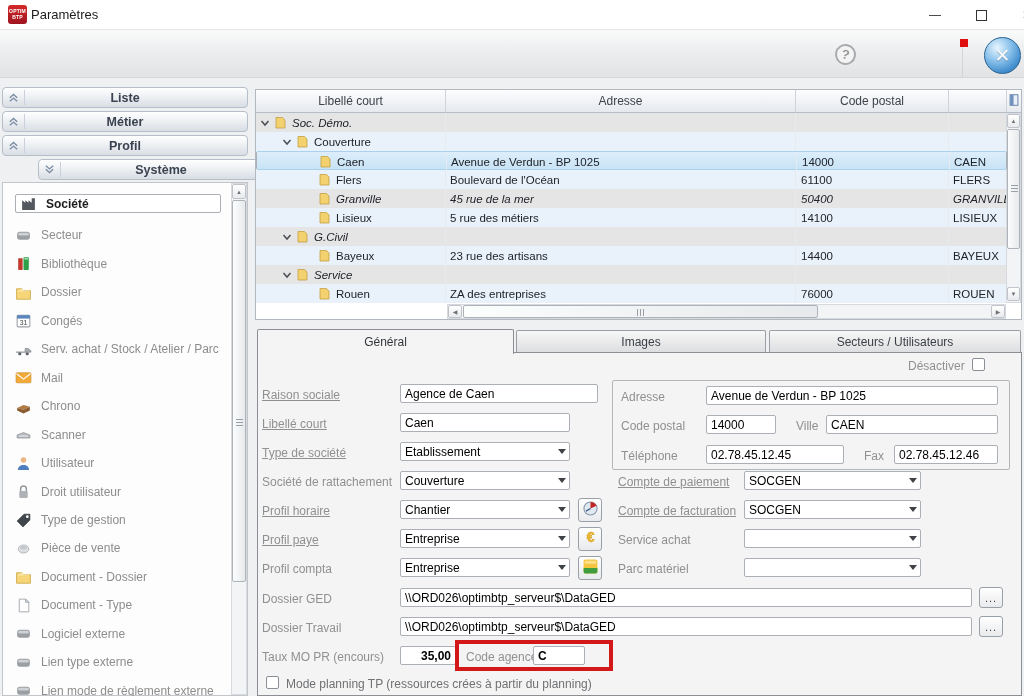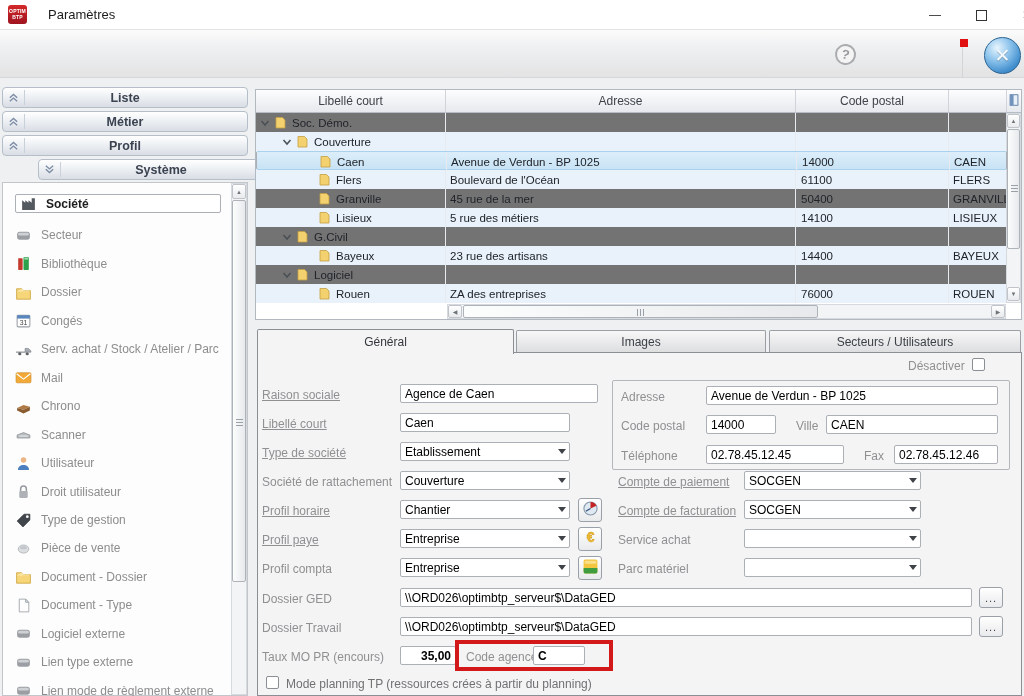--- a/index.html
+++ b/index.html
@@ -6,21 +6,21 @@
   *{box-sizing:border-box;}
   #window{position:relative;width:1024px;height:696px;overflow:hidden;
     font-family:"Liberation Sans","DejaVu Sans",sans-serif;background:#eef0f1;}
 
   
   #titlebar{position:absolute;left:0;top:0;width:1024px;height:30px;background:#ffffff;
     border-bottom:1px solid #e4e4e4;display:flex;align-items:center;}
   .app-logo{width:19px;height:19px;margin-left:8px;background:linear-gradient(#d42828,#9f1420);
     border-radius:3px;display:flex;align-items:center;justify-content:center;
     color:#fff;font-size:6px;font-weight:bold;letter-spacing:.2px;}
-  .app-title{margin-left:21px;font-size:13px;color:#1c1c1c;}
+  .app-title{margin-left:4px;font-size:13px;color:#1c1c1c;}
   .win-btns{position:absolute;right:0;top:0;height:30px;display:flex;}
   .win-btn{width:46px;height:30px;display:flex;align-items:center;justify-content:center;
     color:#333;font-size:12px;cursor:default;}
   .win-btn.close{margin-right:-26px;}
 
   
   #toolbar{position:absolute;left:0;top:30px;width:1024px;height:48px;
     background:linear-gradient(#fbfbfb,#eceeef 45%,#e3e3e4);border-bottom:1px solid #d6d7d9;}
   #toolbar .hline{position:absolute;left:0;top:11px;width:1024px;height:1px;background:#f3f4f5;}
   #toolbar .vline{position:absolute;left:962px;top:12px;width:1px;height:36px;background:#d2d4d6;}
@@ -61,21 +61,21 @@
 
   
   #tree-panel{position:absolute;left:255px;top:89px;width:767px;height:231px;background:#fff;
     border:1px solid #b2b8bf;}
   .th{position:absolute;top:0;height:23px;background:linear-gradient(#fdfdfe,#eff1f4 60%,#e6e9ed);
     border-right:1px solid #d0d4da;border-bottom:1px solid #b7bdc5;display:flex;
     align-items:center;justify-content:center;font-size:12px;color:#3f434a;}
   #tree-rows{position:absolute;left:0;top:23px;width:751px;height:190px;overflow:hidden;}
   .tr{position:absolute;left:0;width:751px;height:19px;}
   .tr.alt{background:#e9f2fa;}
-  .tr.plain{background:#737373;}
+  .tr.plain{background:#e5e5e5;font-style:italic;}
   .tr.sel{background:linear-gradient(#ddeefa,#c8e3f5);border-top:1px solid #abd2ec;
     border-bottom:1px solid #abd2ec;}
   .td{position:absolute;top:0;height:19px;display:flex;align-items:center;font-size:11.5px;
     color:#20242a;white-space:nowrap;overflow:hidden;border-right:1px solid #e7ebef;}
   .tr .c1{left:0;width:190px;border-right:1px solid #e7ebef;}
   .tr .c2{left:190px;width:350px;padding-left:4px;}
   .tr .c3{left:540px;width:153px;padding-left:5px;}
   .tr .c4{left:693px;width:58px;padding-left:4px;border-right:none;}
   .exp{width:13px;height:13px;margin-right:2px;flex:0 0 13px;display:flex;align-items:center;}
   .tree-folder{width:11px;height:13px;margin-right:6px;flex:0 0 11px;}
@@ -469,21 +469,21 @@
         <div class="tr plain" style="top: 152px;">
           <div class="td c1" style="padding-left:26px">
             <span class="exp">
               <svg viewBox="0 0 10 10" width="10" height="10">
                 <path d="M1.5 3L5 7l3.5-4" fill="none" stroke="#4a4f55" stroke-width="1.5"></path>
               </svg>
             </span>
             <span class="tree-folder"><svg viewBox="0 0 11 13" width="11" height="13">
                 <path d="M1 1.5h6.5l2.5 2.5v8H1z" fill="#f3d16e" stroke="#c3a042" stroke-width="0.8"></path>
               </svg></span>
-            <span>Logiciel</span>
+            <span>Service</span>
           </div>
           <div class="td c2"></div>
           <div class="td c3"></div>
           <div class="td c4"></div>
         </div>
         <div class="tr alt" style="top: 171px;">
           <div class="td c1" style="padding-left:48px">
             <span class="exp"></span>
             <span class="tree-folder"><svg viewBox="0 0 11 13" width="11" height="13">
                 <path d="M1 1.5h6.5l2.5 2.5v8H1z" fill="#f3d16e" stroke="#c3a042" stroke-width="0.8"></path>

